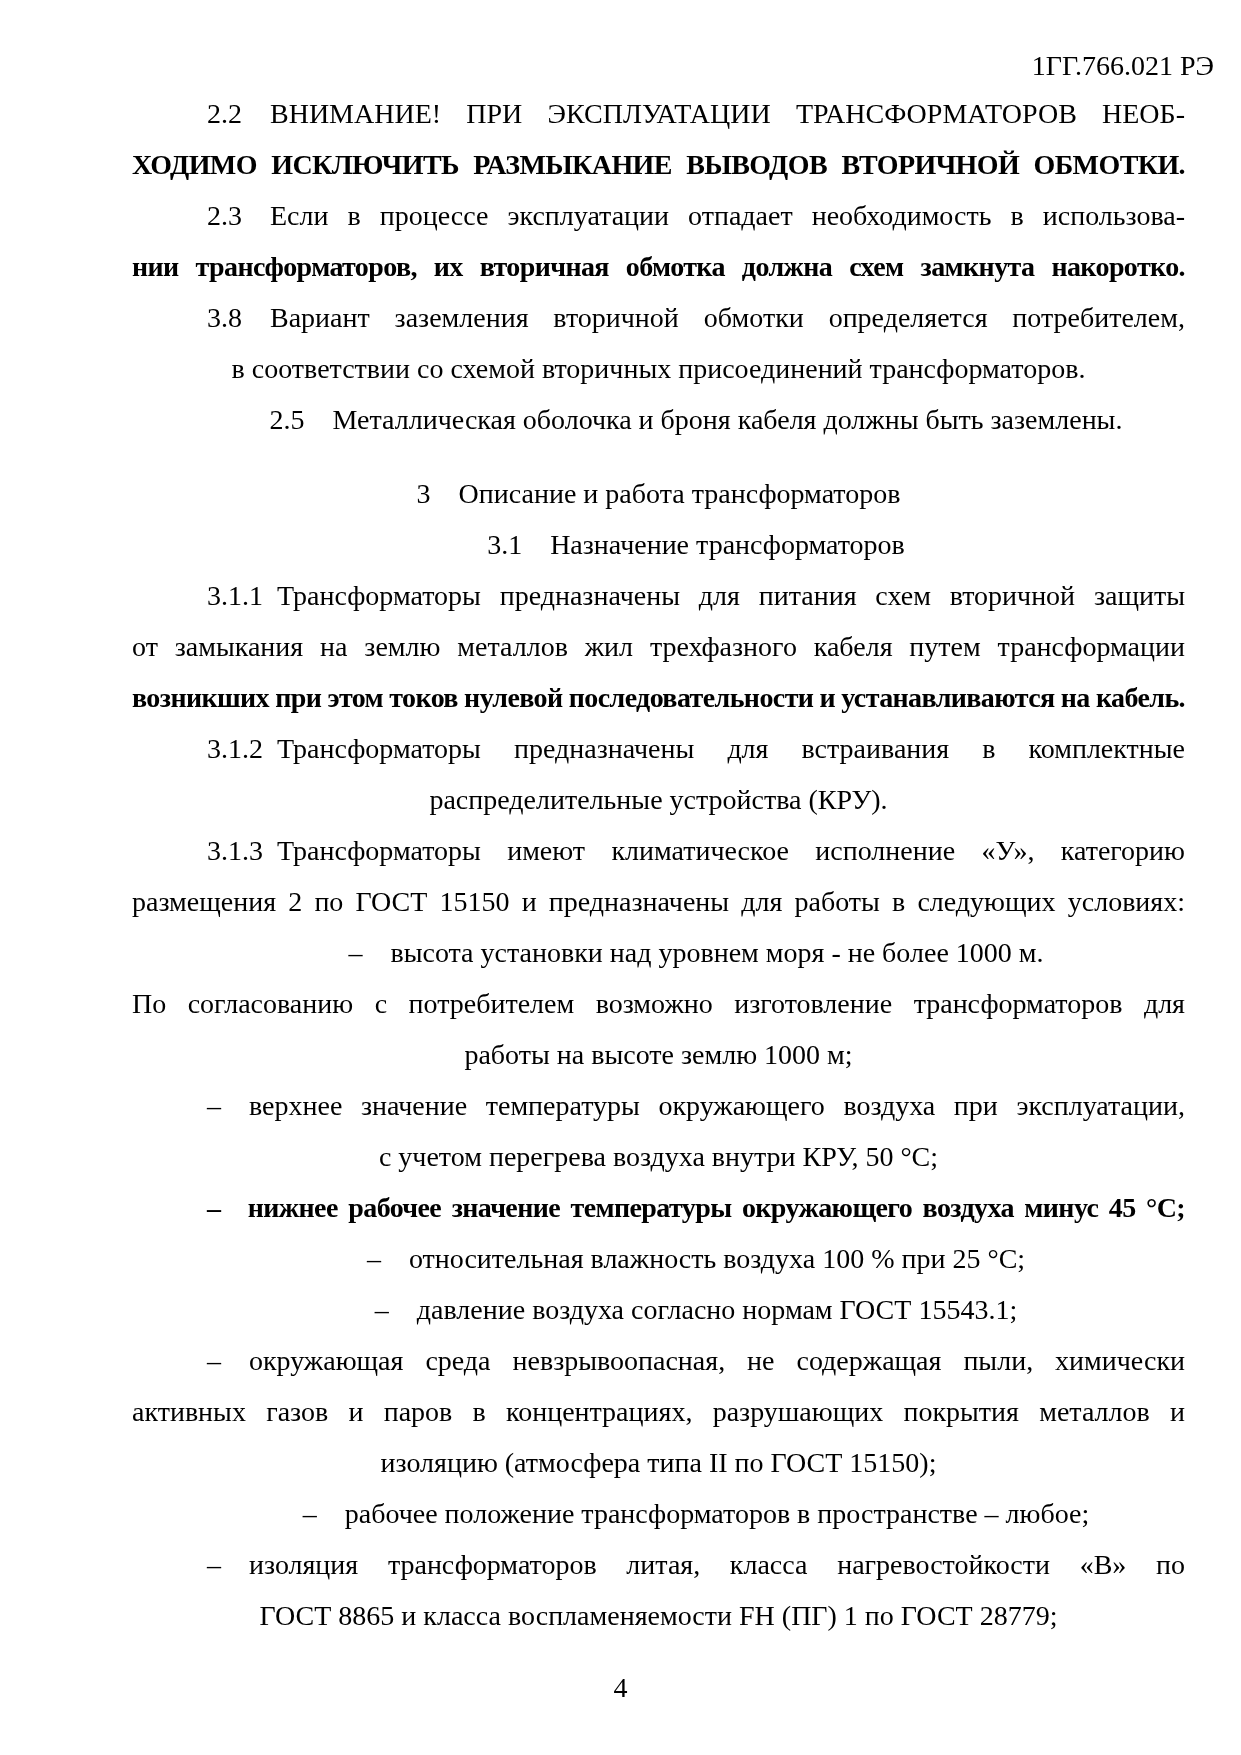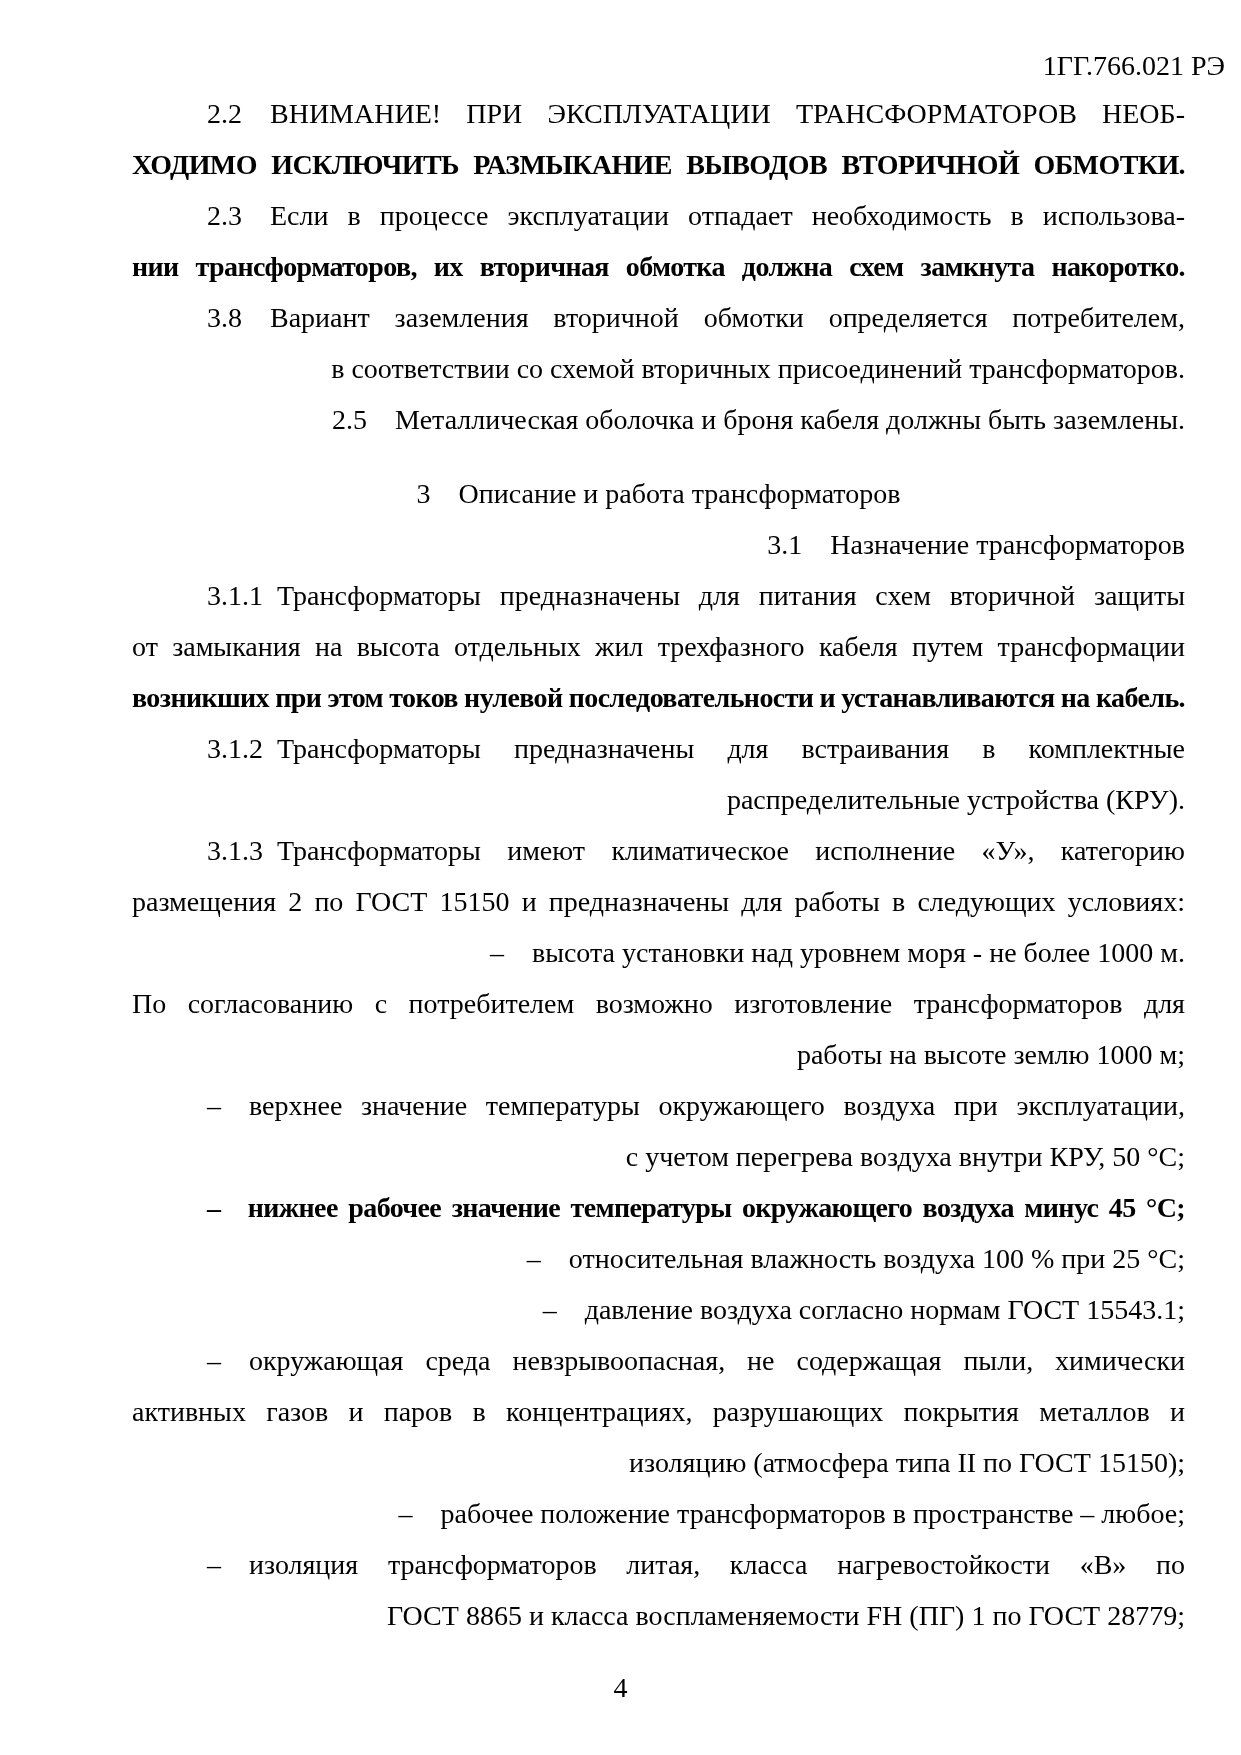--- a/index.html
+++ b/index.html
@@ -8,40 +8,40 @@
     width: 1241px;
     height: 1755px;
     background: #ffffff;
     color: #000000;
     font-family: "Liberation Serif", "DejaVu Serif", serif;
     overflow: hidden;
   }
   .doc-header {
     position: absolute;
     top: 47px;
-    left: 135px;
+    left: 124px;
     width: 1090px;
     text-align: right;
     font-size: 28px;
     line-height: 38px;
     white-space: nowrap;
   }
   .doc-body {
     position: absolute;
     top: 88px;
     left: 132px;
     width: 1053px;
   }
   .line {
     font-size: 28px;
     height: 51px;
     line-height: 51px;
     white-space: nowrap;
     overflow: hidden;
-    text-align: right;
+    text-align: center;
   }
   .line.indent { padding-left: 75px; }
   .line.just {
     text-align: justify;
     text-align-last: justify;
   }
   .line.cond {
     letter-spacing: -0.6px;
     word-spacing: -1.5px;
     font-weight: bold;
@@ -73,21 +73,21 @@
       <div class="line indent just">2.2 ВНИМАНИЕ! ПРИ ЭКСПЛУАТАЦИИ ТРАНСФОРМАТОРОВ НЕОБ-</div>
       <div class="line just cond">ХОДИМО ИСКЛЮЧИТЬ РАЗМЫКАНИЕ ВЫВОДОВ ВТОРИЧНОЙ ОБМОТКИ.</div>
       <div class="line indent just">2.3 Если в процессе эксплуатации отпадает необходимость в использова-</div>
       <div class="line just cond">нии трансформаторов, их вторичная обмотка должна схем замкнута накоротко.</div>
       <div class="line indent just">3.8 Вариант заземления вторичной обмотки определяется потребителем,</div>
       <div class="line">в соответствии со схемой вторичных присоединений трансформаторов.</div>
       <div class="line indent">2.5 Металлическая оболочка и броня кабеля должны быть заземлены.</div>
       <div class="line head">3 Описание и работа трансформаторов</div>
       <div class="line indent">3.1 Назначение трансформаторов</div>
       <div class="line indent just">3.1.1 Трансформаторы предназначены для питания схем вторичной защиты</div>
-      <div class="line just">от замыкания на высота отдельных жил трехфазного кабеля путем трансформации</div>
+      <div class="line just">от замыкания на землю металлов жил трехфазного кабеля путем трансформации</div>
       <div class="line just cond">возникших при этом токов нулевой последовательности и устанавливаются на кабель.</div>
       <div class="line indent just">3.1.2 Трансформаторы предназначены для встраивания в комплектные</div>
       <div class="line">распределительные устройства (КРУ).</div>
       <div class="line indent just">3.1.3 Трансформаторы имеют климатическое исполнение «У», категорию</div>
       <div class="line just">размещения 2 по ГОСТ 15150 и предназначены для работы в следующих условиях:</div>
       <div class="line indent">– высота установки над уровнем моря - не более 1000 м.</div>
       <div class="line just">По согласованию с потребителем возможно изготовление трансформаторов для</div>
       <div class="line">работы на высоте землю 1000 м;</div>
       <div class="line indent just">– верхнее значение температуры окружающего воздуха при эксплуатации,</div>
       <div class="line">с учетом перегрева воздуха внутри КРУ, 50 °С;</div>

